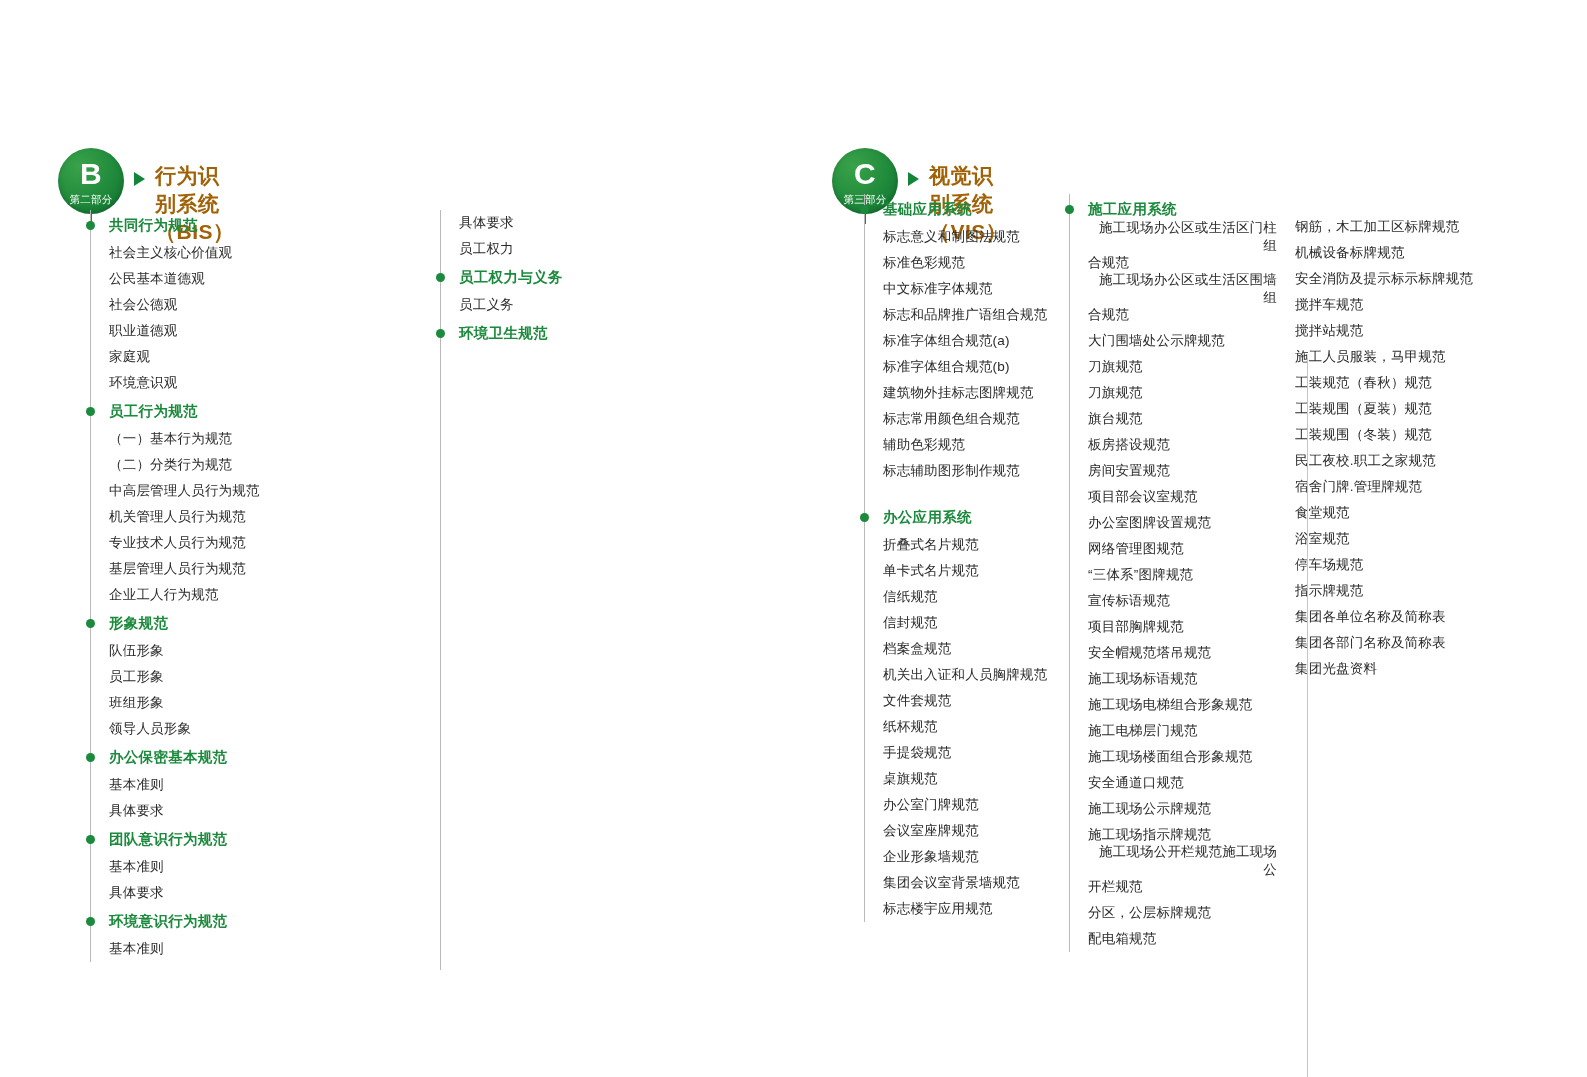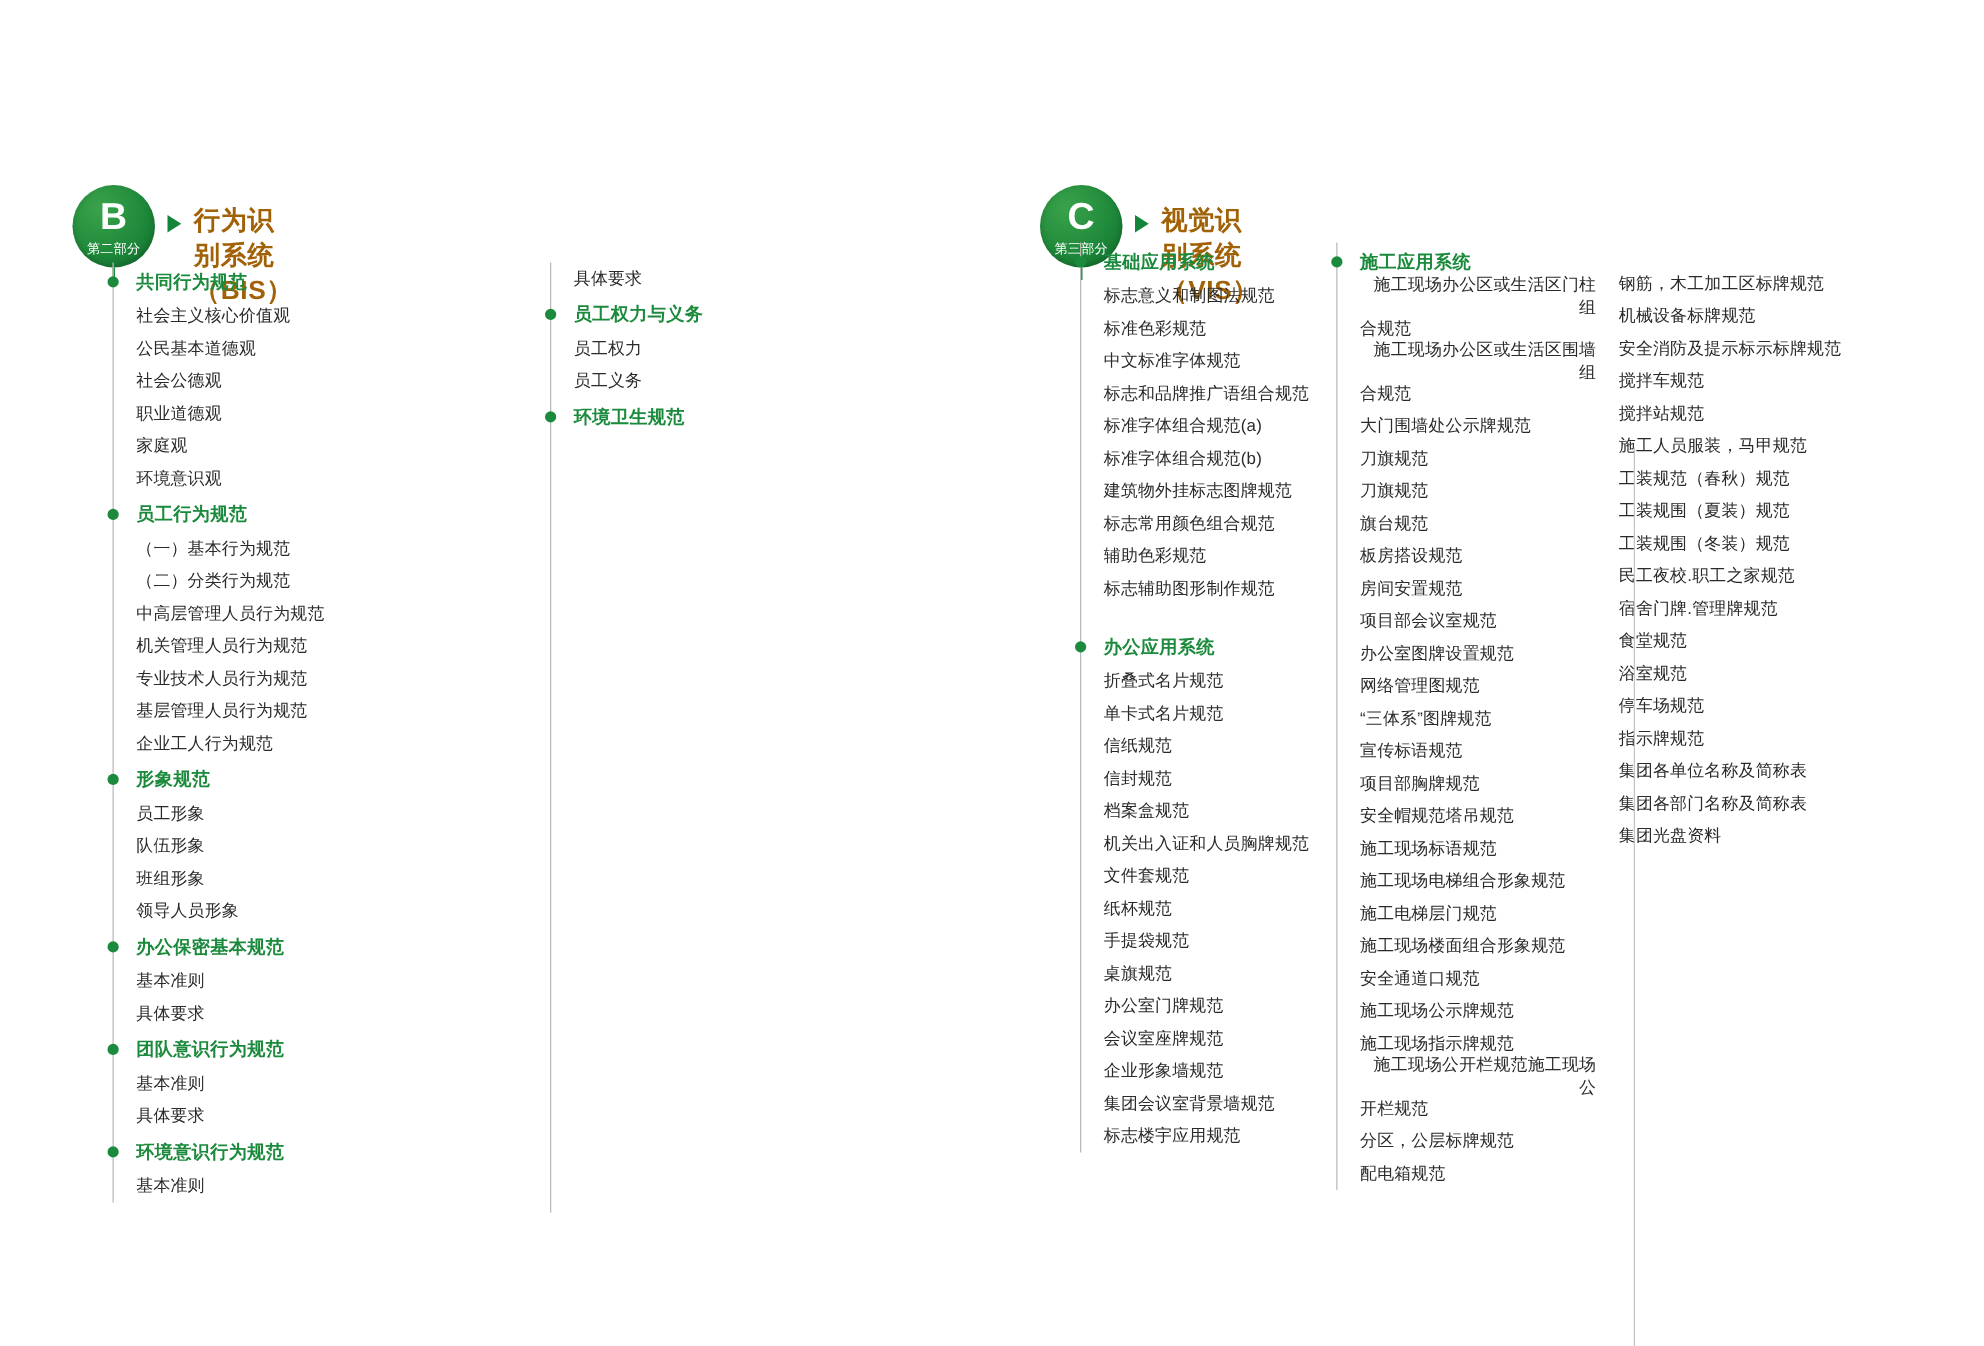--- a/index.html
+++ b/index.html
@@ -145,24 +145,24 @@
             </div>
           <div class="entry item">
               <span class="label">企业工人行为规范</span>
             </div>
 
           <div class="entry head">
               <span class="dot"></span>
               <span class="label">形象规范</span>
             </div>
           <div class="entry item">
+              <span class="label">队伍形象</span>
+            </div>
+          <div class="entry item">
               <span class="label">员工形象</span>
-            </div>
-          <div class="entry item">
-              <span class="label">队伍形象</span>
             </div>
           <div class="entry item">
               <span class="label">班组形象</span>
             </div>
           <div class="entry item">
               <span class="label">领导人员形象</span>
             </div>
 
           <div class="entry head">
               <span class="dot"></span>
@@ -196,26 +196,26 @@
         </div>
       </div>
 
       <div class="col" style="width:330px;">
         <div class="col-inner">
           <div class="spine" style="height:760px;"></div>
 
           <div class="entry item">
               <span class="label">具体要求</span>
             </div>
+          <div class="entry item">
+              <span class="label">员工权力</span>
+            </div>
           <div class="entry head">
               <span class="dot"></span>
               <span class="label">员工权力与义务</span>
-            </div>
-          <div class="entry item">
-              <span class="label">员工权力</span>
             </div>
           <div class="entry item">
               <span class="label">员工义务</span>
             </div>
           <div class="entry head">
               <span class="dot"></span>
               <span class="label">环境卫生规范</span>
             </div>
         </div>
       </div>

